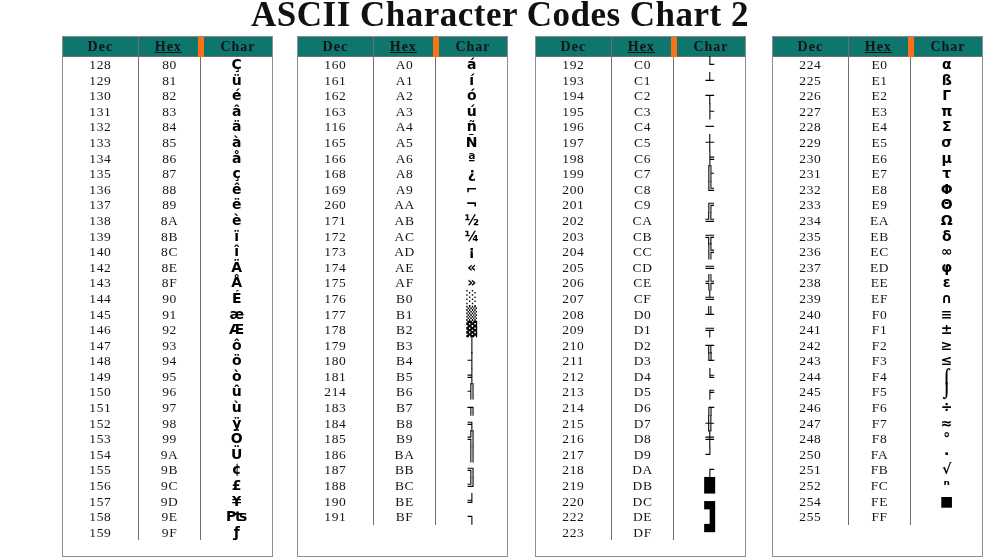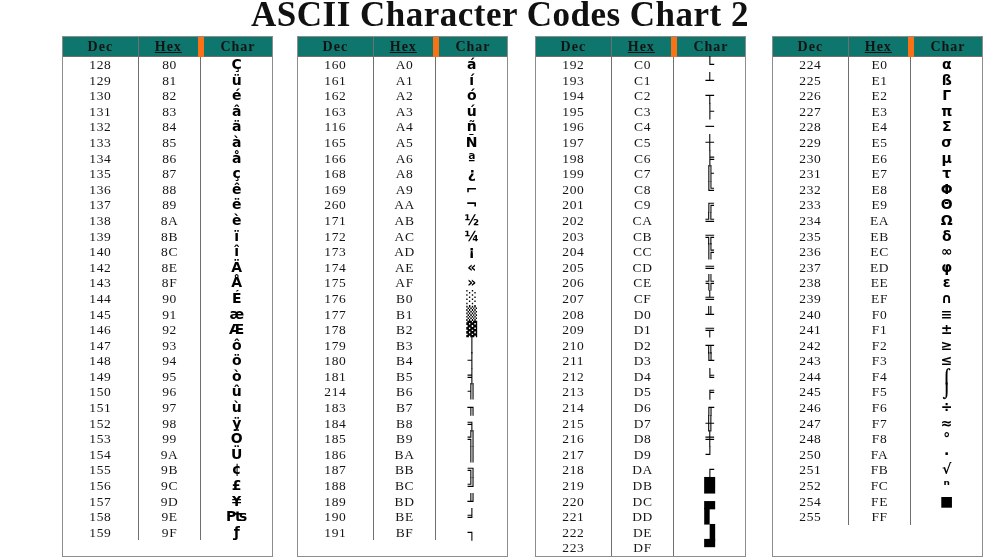--- a/index.html
+++ b/index.html
@@ -423,25 +423,20 @@
             <td class="cell-dec">187</td>
             <td class="cell-hex">BB</td>
             <td class="cell-char">╗</td>
           </tr>
           <tr>
             <td class="cell-dec">188</td>
             <td class="cell-hex">BC</td>
             <td class="cell-char">╝</td>
           </tr>
           <tr>
-            <td class="cell-dec">189</td>
-            <td class="cell-hex">BD</td>
-            <td class="cell-char">╜</td>
-          </tr>
-          <tr>
             <td class="cell-dec">190</td>
             <td class="cell-hex">BE</td>
             <td class="cell-char">╛</td>
           </tr>
           <tr>
             <td class="cell-dec">191</td>
             <td class="cell-hex">BF</td>
             <td class="cell-char">┐</td>
           </tr>
         </tbody>
@@ -601,25 +596,20 @@
             <td class="cell-dec">219</td>
             <td class="cell-hex">DB</td>
             <td class="cell-char">█</td>
           </tr>
           <tr>
             <td class="cell-dec">220</td>
             <td class="cell-hex">DC</td>
             <td class="cell-char">▄</td>
           </tr>
           <tr>
-            <td class="cell-dec">221</td>
-            <td class="cell-hex">DD</td>
-            <td class="cell-char">▌</td>
-          </tr>
-          <tr>
             <td class="cell-dec">222</td>
             <td class="cell-hex">DE</td>
             <td class="cell-char">▐</td>
           </tr>
           <tr>
             <td class="cell-dec">223</td>
             <td class="cell-hex">DF</td>
             <td class="cell-char">▀</td>
           </tr>
         </tbody>

